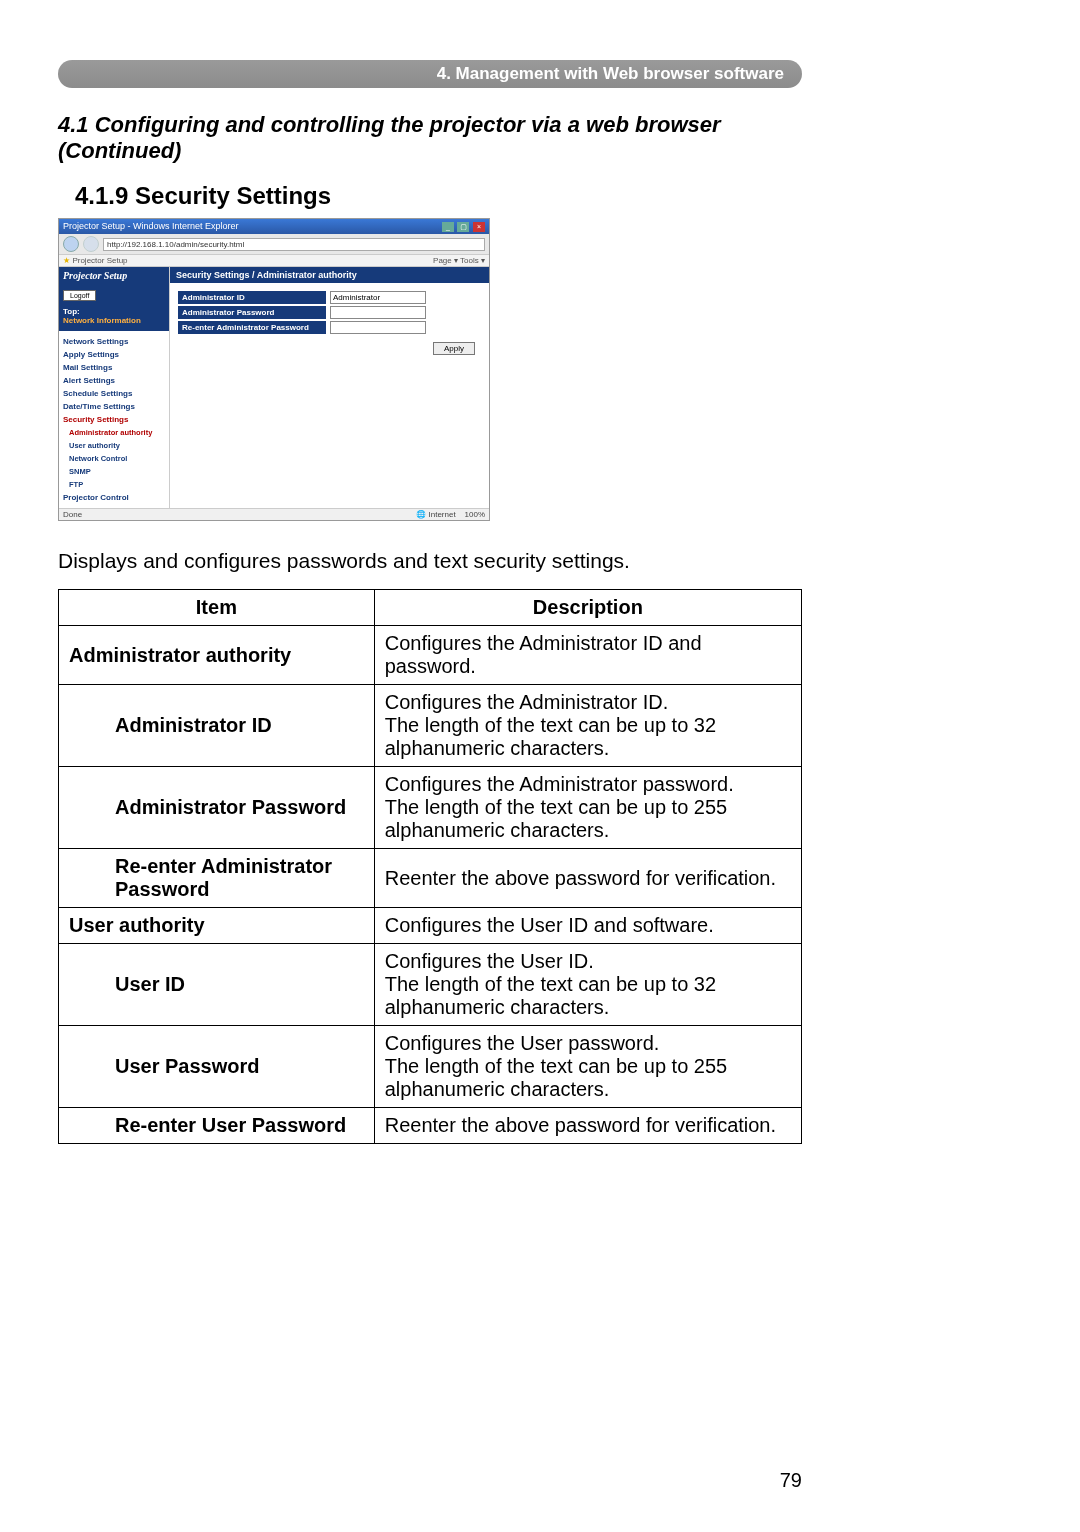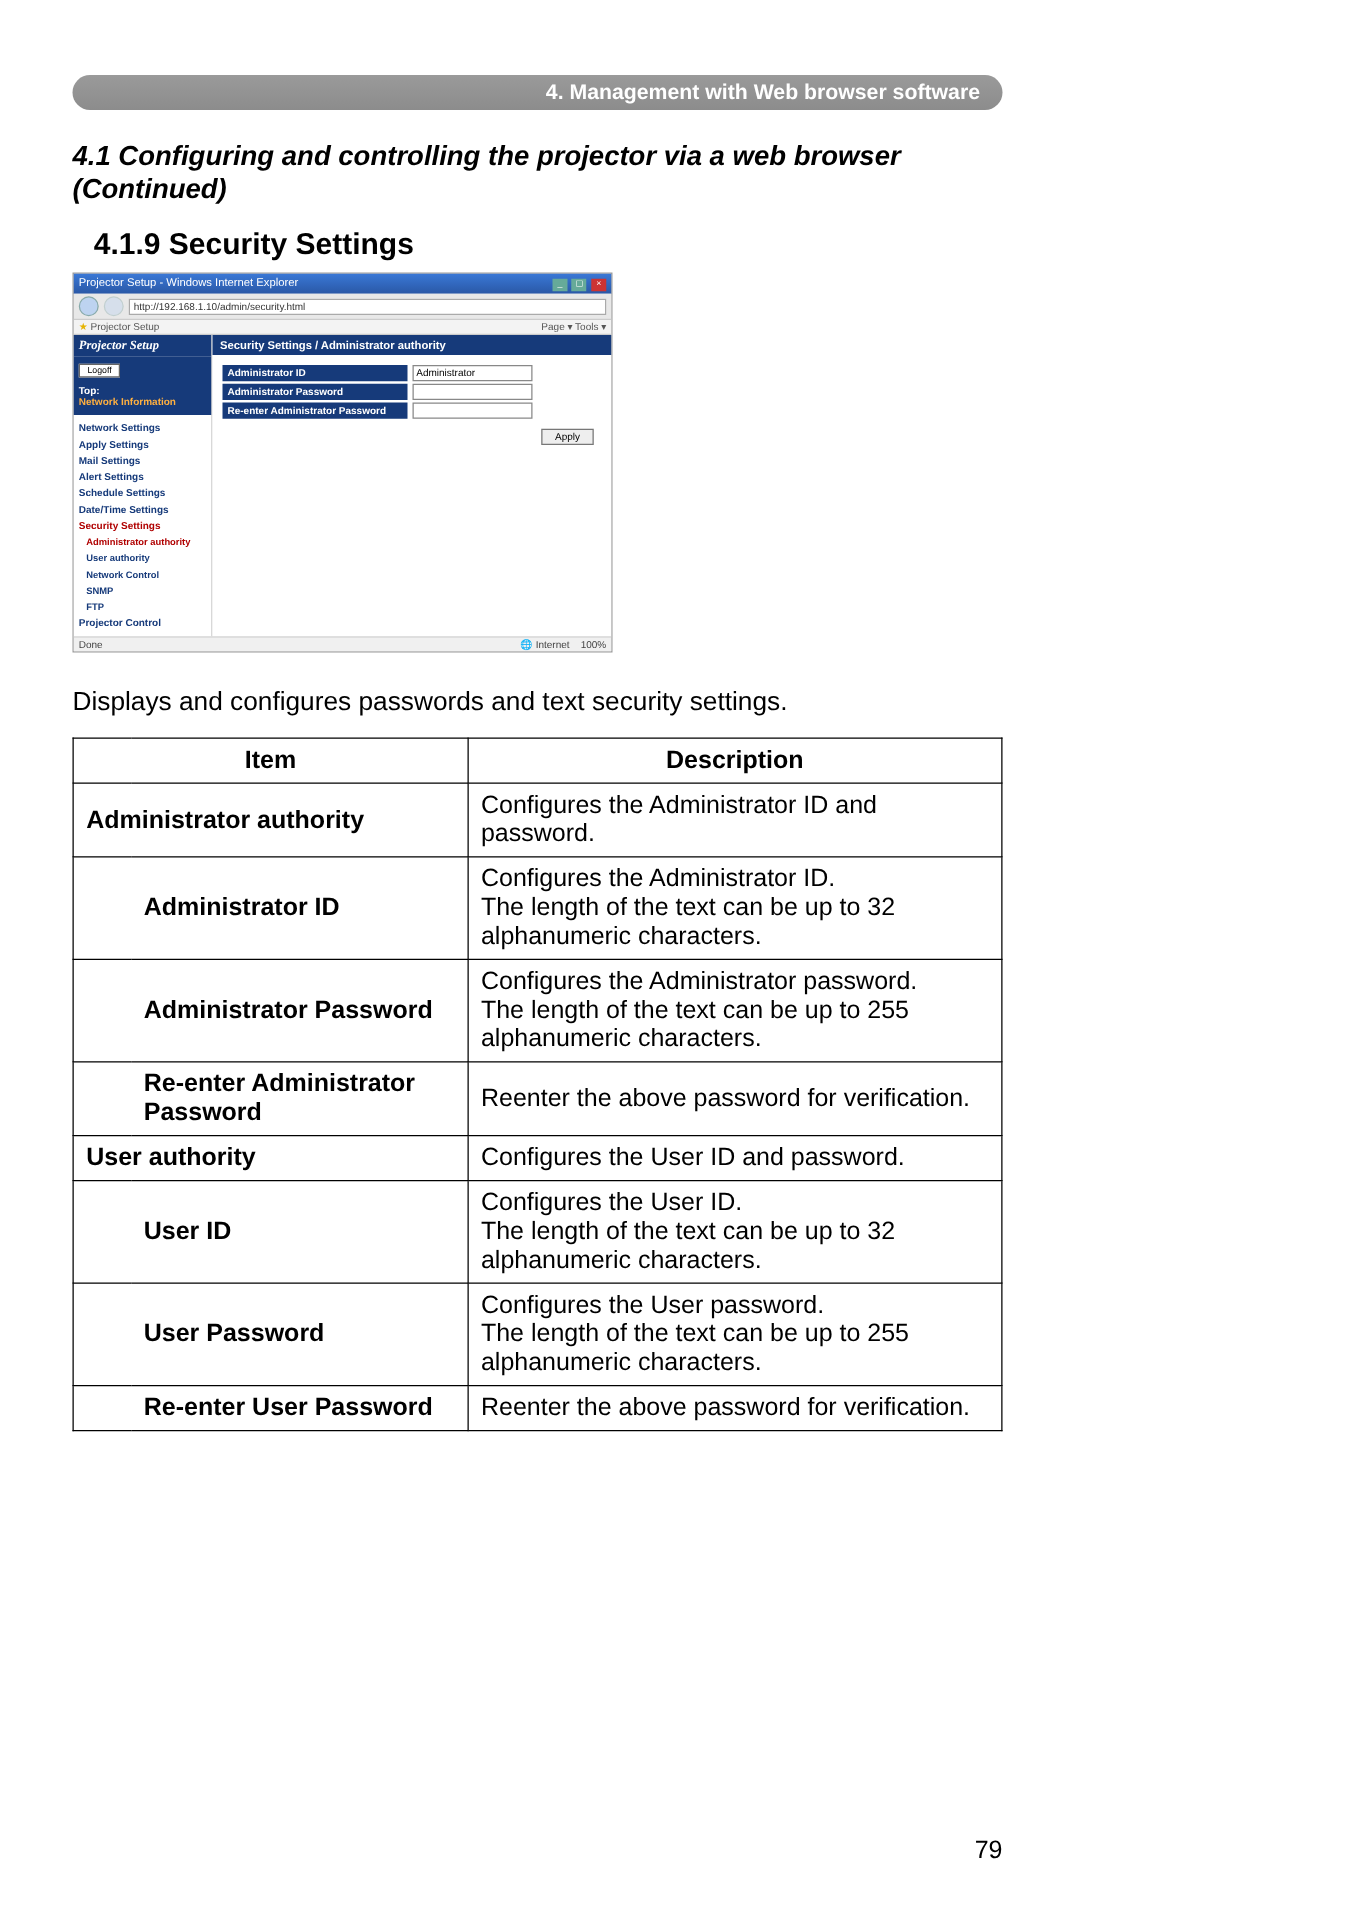--- a/index.html
+++ b/index.html
@@ -362,21 +362,21 @@
           <td class="item-sub">Administrator Password</td>
           <td>Configures the Administrator password.<br>The length of the text can be up to 255 alphanumeric characters.</td>
         </tr>
         <tr>
           <td class="indent-cell"></td>
           <td class="item-sub">Re-enter Administrator Password</td>
           <td>Reenter the above password for verification.</td>
         </tr>
         <tr>
           <td colspan="2" class="item-main">User authority</td>
-          <td>Configures the User ID and password.</td>
+          <td>Configures the User ID and software.</td>
         </tr>
         <tr>
           <td class="indent-cell"></td>
           <td class="item-sub">User ID</td>
           <td>Configures the User ID.<br>The length of the text can be up to 32 alphanumeric characters.</td>
         </tr>
         <tr>
           <td class="indent-cell"></td>
           <td class="item-sub">User Password</td>
           <td>Configures the User password.<br>The length of the text can be up to 255 alphanumeric characters.</td>

